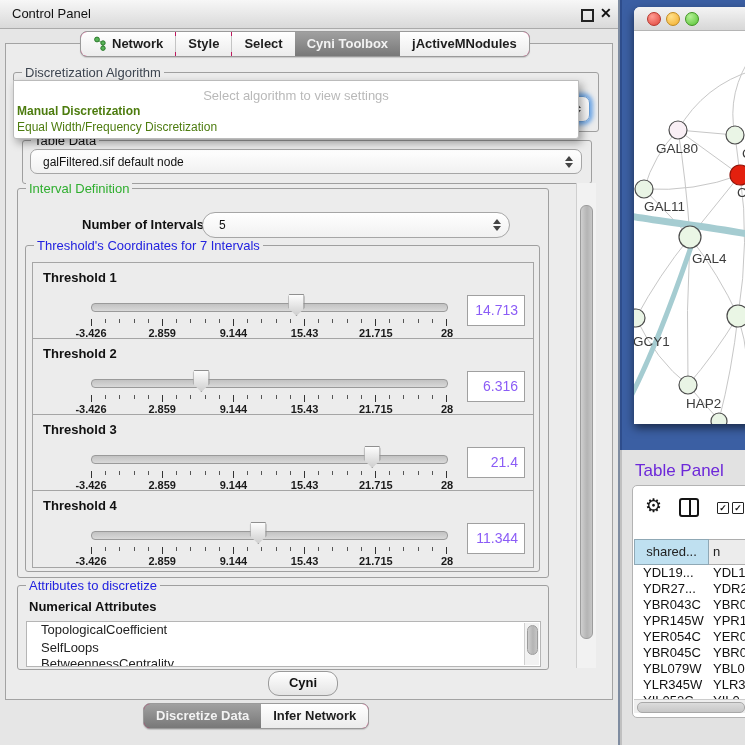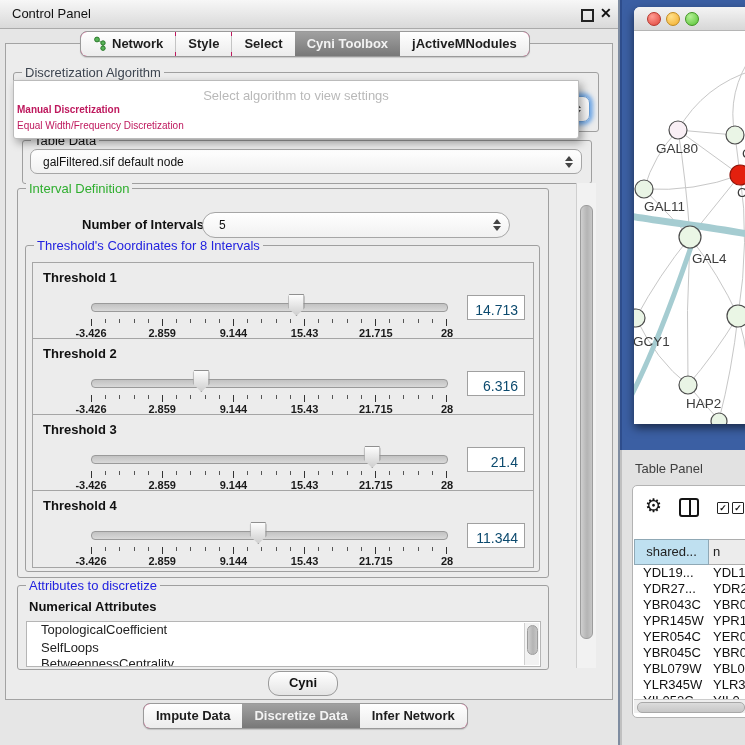--- a/index.html
+++ b/index.html
@@ -36,21 +36,21 @@
   .combo .val{position:absolute;left:12px;top:50%;transform:translateY(-50%);}
   .spinner{position:absolute;right:8px;top:50%;transform:translateY(-50%);display:flex;flex-direction:column;gap:2px;}
   .spinner i{width:0;height:0;border-left:4px solid transparent;border-right:4px solid transparent;}
   .spinner .up{border-bottom:5px solid #444;}
   .spinner .dn{border-top:5px solid #444;}
   .focus-ring{box-shadow:0 0 4px 3px rgba(92,156,229,.85);border-color:#6a9fd8;}
   
   .popup{position:absolute;left:13px;top:80px;width:564px;height:57px;background:#ffffff;
     border:1px solid #bbb;border-radius:0 0 3px 3px;box-shadow:3px 4px 8px rgba(0,0,0,.35);z-index:5;}
   .popup .hint{position:absolute;left:0;top:7px;width:100%;text-align:center;font-size:13px;color:#b9b9b9;}
-  .popup .item{position:absolute;left:3px;font-size:10px;color:#be185d;}
+  .popup .item{position:absolute;left:3px;font-size:12px;color:#4d7c0f;}
   .popup .item.b{font-weight:bold;top:23px;}
   .popup .item.r{top:39px;}
   
   .vscroll{position:absolute;background:#f2f2f2;border-left:1px solid #cfcfcf;}
   .vthumb{position:absolute;left:3px;width:11px;border-radius:6px;border:1px solid #9c9c9c;
     background:linear-gradient(90deg,#cfcfcf,#b4b4b4 55%,#c6c6c6);}
   
   .thr-box{position:absolute;left:32px;width:500px;border:1px solid #a5a5a5;background:#ececec;}
   .thr-box .tlabel{position:absolute;left:10px;top:7px;font-size:13px;font-weight:bold;color:#111;}
   .slider{position:absolute;left:58px;top:34px;width:356px;height:40px;}
@@ -58,42 +58,42 @@
     border:1px solid #9a9a9a;background:linear-gradient(#c2c2c2,#d9d9d9);}
   .thumb{position:absolute;top:-3px;width:15px;height:20px;transform:translateX(-50%);
     background:linear-gradient(#fdfdfd,#cfcfcf);border:1px solid #8f8f8f;
     clip-path:polygon(8% 0,92% 0,100% 12%,100% 62%,50% 100%,0 62%,0 12%);}
   .ticks-minor{position:absolute;left:0;top:22px;width:356px;height:4px;
     background:repeating-linear-gradient(90deg,#555 0 1px,transparent 1px 14.2px);}
   .ticks-major{position:absolute;left:0;top:22px;width:356px;height:7px;
     background:repeating-linear-gradient(90deg,#333 0 1px,transparent 1px 71px);}
   .scale{position:absolute;left:0;top:30px;width:356px;height:14px;}
   .scale span{position:absolute;transform:translateX(-50%);font-size:11px;font-weight:bold;color:#1a1a1a;white-space:nowrap;}
-  .vbox{position:absolute;left:434px;top:32px;width:58px;height:25px;background:#fff;
-    border:1px solid #a0a0a0;box-sizing:border-box;font-size:14px;color:#0c4a6e;
+  .vbox{position:absolute;left:434px;top:32px;width:58px;height:31px;background:#fff;
+    border:1px solid #a0a0a0;box-sizing:border-box;font-size:14px;color:#8b5cf6;
     text-align:right;line-height:29px;padding-right:6px;}
   
   .attr-list{position:absolute;left:8px;top:35px;width:515px;height:46px;background:#fff;
     border:1px solid #b5b5b5;overflow:hidden;box-sizing:border-box;}
   .attr-list .item{font-size:13px;color:#222;padding-left:14px;line-height:16px;}
   .apply-btn{position:absolute;left:268px;top:671px;width:68px;height:23px;
     background:linear-gradient(#ffffff,#e4e4e4);border:1px solid #9a9a9a;border-radius:11px;
     font-size:13px;font-weight:bold;color:#111;text-align:center;line-height:21px;}
   .label-b{position:absolute;font-size:13px;font-weight:bold;color:#111;}
   
   .right-area{position:absolute;left:620px;top:0;width:125px;height:745px;}
   .desktop{position:absolute;left:0;top:0;width:125px;height:450px;background:#3b5fa3;border-left:2px solid #2e4d8c;}
   .net-window{position:absolute;left:12px;top:7px;width:120px;height:417px;background:#fff;
     border-radius:6px 6px 0 0;box-shadow:0 4px 10px rgba(0,0,0,.55);}
   .net-titlebar{position:absolute;left:0;top:0;width:100%;height:23px;
     background:linear-gradient(#f4f4f4,#d7d7d7);border-bottom:1px solid #b5b5b5;border-radius:6px 6px 0 0;}
   .light{position:absolute;top:5px;width:12px;height:12px;border-radius:50%;}
   .net-canvas{position:absolute;left:0;top:23px;width:120px;height:394px;overflow:hidden;}
   .tpanel{position:absolute;left:0;top:450px;width:125px;height:295px;background:#e2e2e2;border-left:2px solid #c0c0c0;}
-  .tpanel .ptitle{position:absolute;left:13px;top:11px;font-size:13px;color:#404040;}
+  .tpanel .ptitle{position:absolute;left:13px;top:11px;font-size:17px;color:#6d28d9;}
   .tcard{position:absolute;left:10px;top:35px;width:120px;height:231px;background:#fff;
     border:1px solid #b3b3b3;border-radius:5px 0 0 5px;}
   .gear{position:absolute;left:12px;top:8px;font-size:19px;color:#141414;}
   .colicon{position:absolute;left:46px;top:12px;width:16px;height:15px;border:2px solid #141414;border-radius:3px;}
   .colicon i{position:absolute;left:50%;top:0;width:2px;height:100%;background:#141414;}
   .chk{position:absolute;top:16px;width:10px;height:10px;border:1.5px solid #222;border-radius:1px;
     font-size:9px;line-height:10px;text-align:center;color:#111;font-weight:bold;}
   .thead{position:absolute;left:1px;top:53px;width:118px;height:26px;display:flex;font-size:13px;color:#222;}
   .thead .c1{width:73px;background:#bfe0f0;border:1px solid #8fa8b5;text-align:center;line-height:24px;}
   .thead .c2{flex:1;background:#ececec;border:1px solid #adadad;border-left:none;line-height:24px;padding-left:4px;}
@@ -185,21 +185,21 @@
     <span class="label-b" style="left:82px;top:217px;">Number of Intervals</span>
     <div class="combo" style="left:202px;top:212px;width:308px;height:26px;border-radius:13px;">
       <span class="val" style="left:16px;">5</span>
       <span class="spinner">
           <i class="up"></i>
           <i class="dn"></i>
         </span>
     </div>
 
     <div class="group" style="left:25px;top:245px;width:513px;height:325px;">
-      <span class="legend blue">Threshold's Coordinates for 8 Intervals</span>
+      <span class="legend blue">Threshold's Coordinates for 7 Intervals</span>
     </div>
 
     <div class="thr-box" style="top:262px;height:75px;">
       <span class="tlabel">Threshold 1</span>
       <div class="slider">
         <div class="track"></div>
         <div class="thumb" style="left: 57.72%;"></div>
         <div class="ticks-minor"></div>
         <div class="ticks-major"></div>
         <div class="scale">
@@ -280,23 +280,20 @@
         <div class="item">BetweennessCentrality</div>
         <div class="vscroll" style="right:1px;top:1px;width:14px;height:42px;position:absolute;">
           <div class="vthumb" style="top:2px;height:28px;left:2px;width:9px;"></div>
         </div>
       </div>
     </div>
 
     <div class="apply-btn">Cyni</div>
 
     <div class="tabrow bottom-tabs">
-      <div class="tab">
-        <span>Impute Data</span>
-      </div>
       <div class="tab sel">
         <span>Discretize Data</span>
       </div>
       <div class="tab">
         <span>Infer Network</span>
       </div>
     </div>
   </div>
 
   <div class="right-area">

